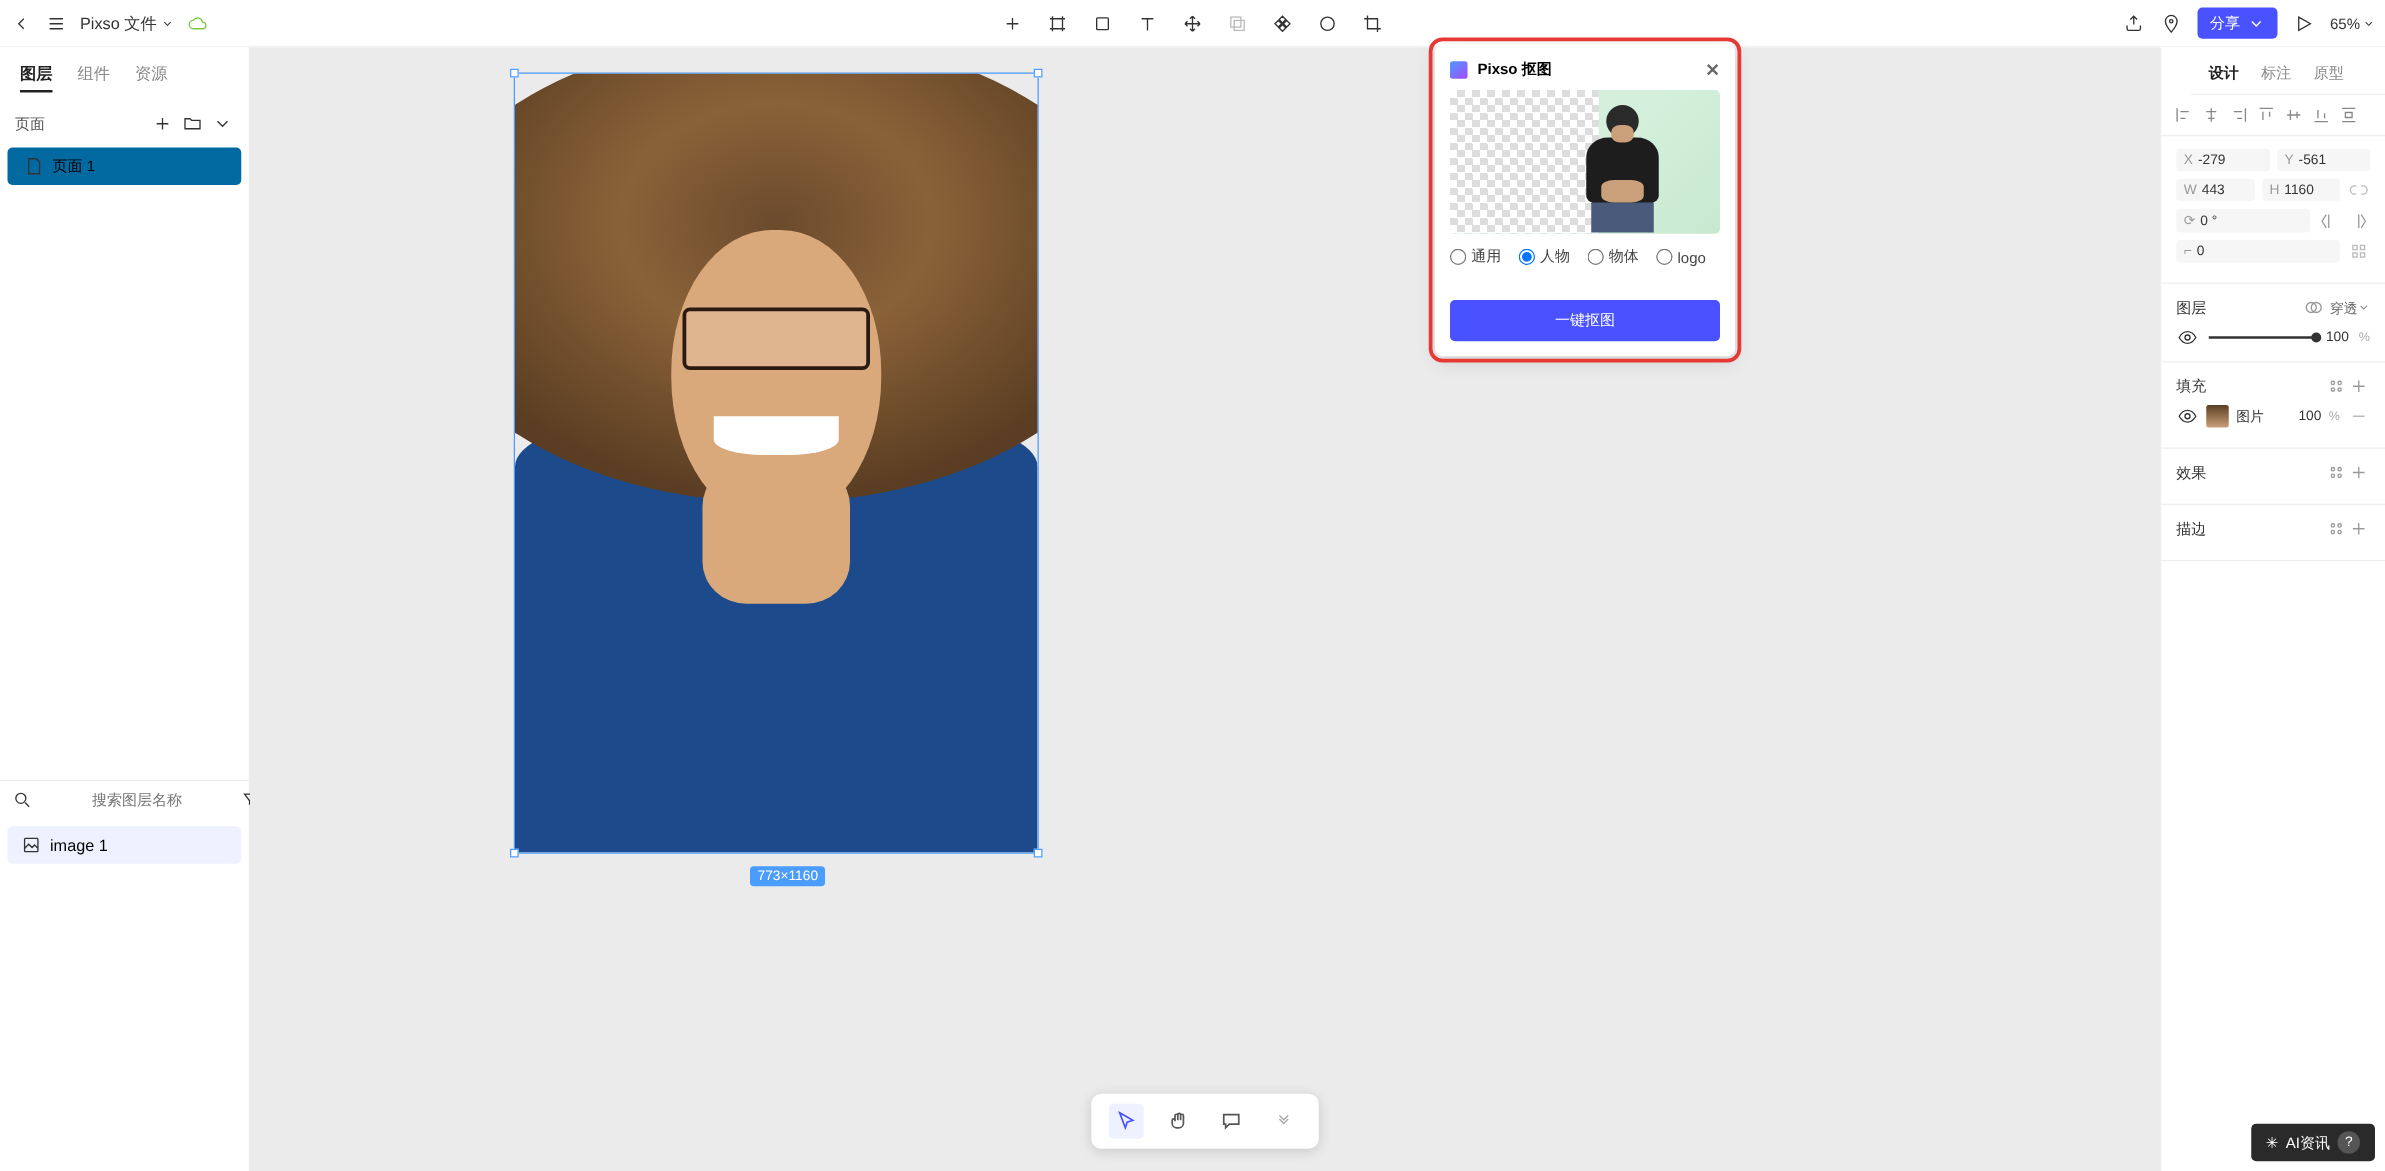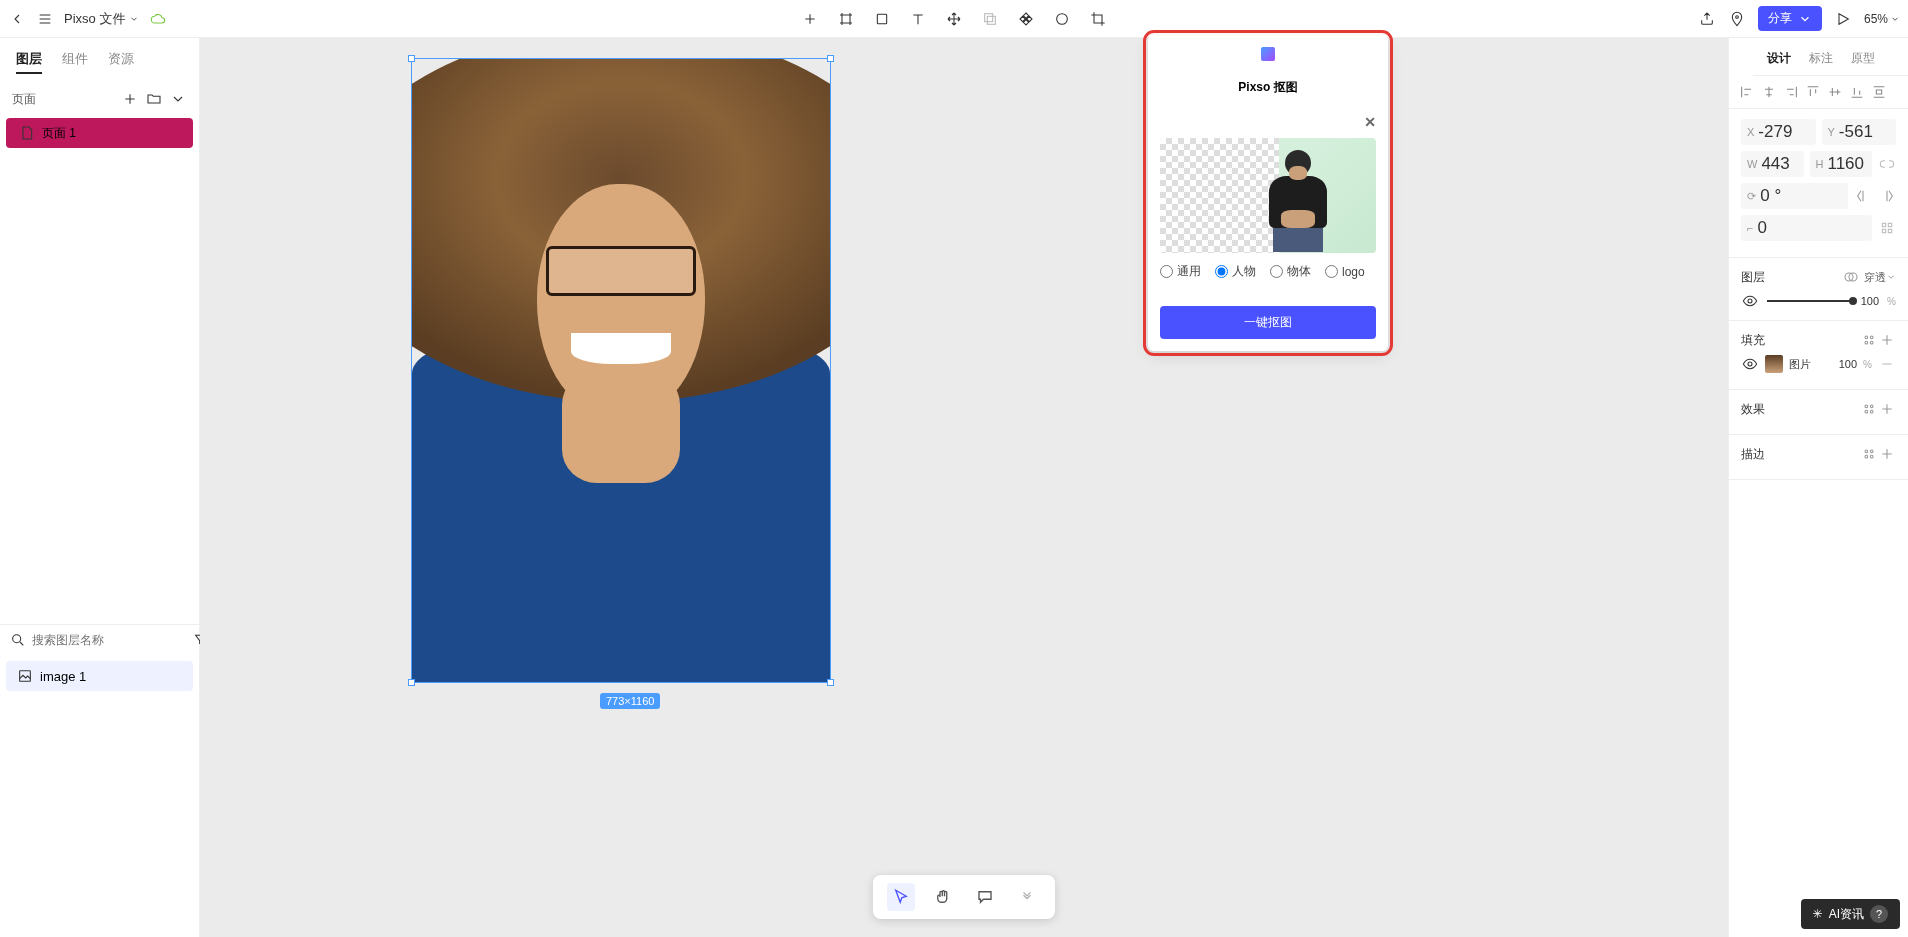--- a/index.html
+++ b/index.html
@@ -14,39 +14,39 @@
 .btn-share { background: #4a52ff; color: #fff; font-size: 12px; padding: 4px 10px; border-radius: 4px; display: flex; align-items: center; gap: 6px; cursor: pointer; }
 .btn-share .chev { width: 14px; height: 14px; }
 .zoom { font-size: 12px; color: #333; cursor: pointer; display: flex; align-items: center; gap: 2px; }
 .main { display: flex; height: calc(100% - 38px); }
 .left-panel { width: 200px; border-right: 1px solid #eee; background: #fff; display: flex; flex-direction: column; }
 .lp-tabs { display: flex; gap: 20px; padding: 12px 16px 8px; font-size: 13px; }
 .lp-tab { color: #888; cursor: pointer; }
 .lp-tab.active { color: #222; font-weight: 600; border-bottom: 2px solid #222; padding-bottom: 4px; }
 .lp-pages-hdr { display: flex; align-items: center; padding: 8px 12px; font-size: 12px; color: #555; gap: 6px; }
 .lp-pages-hdr .spacer { flex: 1; }
-.lp-page-item { display: flex; align-items: center; gap: 6px; padding: 6px 12px; font-size: 12px; background: #be185d; margin: 2px 6px; border-radius: 4px; cursor: pointer; }
+.lp-page-item { display: flex; align-items: center; gap: 6px; padding: 6px 12px; font-size: 12px; background: #0369a1; margin: 2px 6px; border-radius: 4px; cursor: pointer; }
 .lp-search { display: flex; align-items: center; padding: 6px 10px; font-size: 12px; color: #888; border-top: 1px solid #eee; margin-top: auto; gap: 6px; }
-.lp-search input { border: none; outline: none; flex: 1; font-size: 12px; }
+.lp-search input { border: none; outline: none; flex: 1; font-size: 12px; text-align: center; }
 .lp-layers { padding: 6px; }
 .lp-layer { display: flex; align-items: center; gap: 6px; padding: 6px 10px; font-size: 13px; background: #eef1ff; border-radius: 4px; cursor: pointer; }
 .canvas { flex: 1; background: #ebebeb; position: relative; overflow: hidden; }
 .sel-box { position: absolute; border: 1px solid #4a9cff; }
 .sel-box .handle { position: absolute; width: 7px; height: 7px; background: #fff; border: 1px solid #4a9cff; }
 .sel-box .h-tl { top: -4px; left: -4px; }
 .sel-box .h-tr { top: -4px; right: -4px; }
 .sel-box .h-bl { bottom: -4px; left: -4px; }
 .sel-box .h-br { bottom: -4px; right: -4px; }
 .sel-badge { position: absolute; background: #4a9cff; color: #fff; font-size: 11px; padding: 2px 6px; border-radius: 3px; }
 .portrait { position: absolute; inset: 0; overflow: hidden; }
 .portrait-hair { position: absolute; width: 140%; height: 60%; left: -20%; top: -5%; background: radial-gradient(ellipse at 50% 40%, #6b4a2d 0%, #8a6238 30%, #5a3d22 70%); border-radius: 50%; }
 .portrait-face { position: absolute; width: 40%; height: 38%; left: 30%; top: 20%; background: #d9a97c; border-radius: 48% 48% 50% 50%; }
 .portrait-body { position: absolute; width: 100%; height: 55%; bottom: 0; background: #1c4a8a; border-radius: 20% 20% 0 0 / 10% 10% 0 0; }
 .float-panel { position: absolute; left: 1148px; top: 35px; width: 240px; background: #fff; border-radius: 6px; box-shadow: 0 4px 16px rgba(0,0,0,0.12); padding: 12px; outline: 3px solid #e53935; outline-offset: 2px; }
-.fp-hdr { display: flex; align-items: center; gap: 18px; font-size: 12px; font-weight: 600; margin-bottom: 8px; flex-direction: column; }
+.fp-hdr { display: flex; align-items: center; gap: 8px; font-size: 12px; font-weight: 600; margin-bottom: 8px; }
 .fp-close { margin-left: auto; cursor: pointer; font-size: 14px; color: #666; }
 .fp-preview { height: 115px; border-radius: 4px; background: linear-gradient(135deg, #d4f0dc 50%, #c8e8d0 100%); position: relative; overflow: hidden; margin-bottom: 10px; }
 .fp-preview .checker { position: absolute; left: 0; top: 0; width: 55%; height: 100%; background-image: repeating-conic-gradient(#ddd 0 25%, #fff 0 50%); background-size: 12px 12px; }
 .fp-preview .person { position: absolute; right: 20%; top: 10px; width: 70px; height: 100px; }
 .fp-preview .p-head { position: absolute; left: 22px; top: 2px; width: 26px; height: 26px; background: #2a2a2a; border-radius: 50%; }
 .fp-preview .p-face { position: absolute; left: 26px; top: 18px; width: 18px; height: 14px; background: #caa07a; border-radius: 40%; }
 .fp-preview .p-body { position: absolute; left: 6px; top: 28px; width: 58px; height: 52px; background: #1d1d1d; border-radius: 30% 30% 10% 10%; }
 .fp-preview .p-arm { position: absolute; left: 18px; top: 62px; width: 34px; height: 18px; background: #caa07a; border-radius: 30%; }
 .fp-preview .p-legs { position: absolute; left: 10px; top: 78px; width: 50px; height: 26px; background: #4a5a7a; border-radius: 10% 10% 0 0; }
 .fp-radios { display: flex; gap: 14px; font-size: 12px; color: #444; margin-bottom: 26px; align-items: center; }
@@ -55,21 +55,21 @@
 .right-panel { width: 180px; border-left: 1px solid #eee; background: #fff; font-size: 12px; color: #333; }
 .rp-tabs { display: flex; gap: 18px; padding: 12px 14px 8px; border-bottom: 1px solid #eee; margin-left: 24px; }
 .rp-tab { color: #888; cursor: pointer; }
 .rp-tab.active { color: #222; font-weight: 600; }
 .rp-align { display: flex; gap: 6px; padding: 8px 10px; border-bottom: 1px solid #eee; }
 .rp-align .icon { width: 16px; height: 16px; color: #888; }
 .rp-section { padding: 10px 12px; border-bottom: 1px solid #eee; }
 .rp-row { display: flex; gap: 6px; margin-bottom: 6px; align-items: center; }
 .rp-field { flex: 1; display: flex; align-items: center; gap: 4px; background: #f6f6f6; border-radius: 3px; padding: 3px 6px; }
 .rp-field .lbl { color: #999; font-size: 11px; }
-.rp-field .val { color: #333; font-size: 17px; }
+.rp-field .val { color: #333; font-size: 11px; }
 .rp-sec-hdr { display: flex; align-items: center; font-size: 12px; font-weight: 500; margin-bottom: 6px; }
 .rp-sec-hdr .spacer { flex: 1; }
 .rp-sec-hdr .icon { color: #999; cursor: pointer; }
 .slider-row { display: flex; align-items: center; gap: 8px; }
 .slider-track { flex: 1; height: 2px; background: #333; position: relative; }
 .slider-knob { position: absolute; right: -4px; top: -3px; width: 8px; height: 8px; background: #333; border-radius: 50%; }
 .thumb { width: 18px; height: 18px; background: linear-gradient(#5a3d22,#caa07a); border-radius: 2px; }
 .bottom-toolbar { position: absolute; left: 50%; transform: translateX(-50%); bottom: 18px; background: #fff; border-radius: 8px; box-shadow: 0 2px 10px rgba(0,0,0,0.15); display: flex; gap: 14px; padding: 8px 14px; align-items: center; }
 .bt-btn { width: 28px; height: 28px; display: flex; align-items: center; justify-content: center; border-radius: 4px; cursor: pointer; color: #555; }
 .bt-btn.active { background: #eef1ff; color: #4a52ff; }

